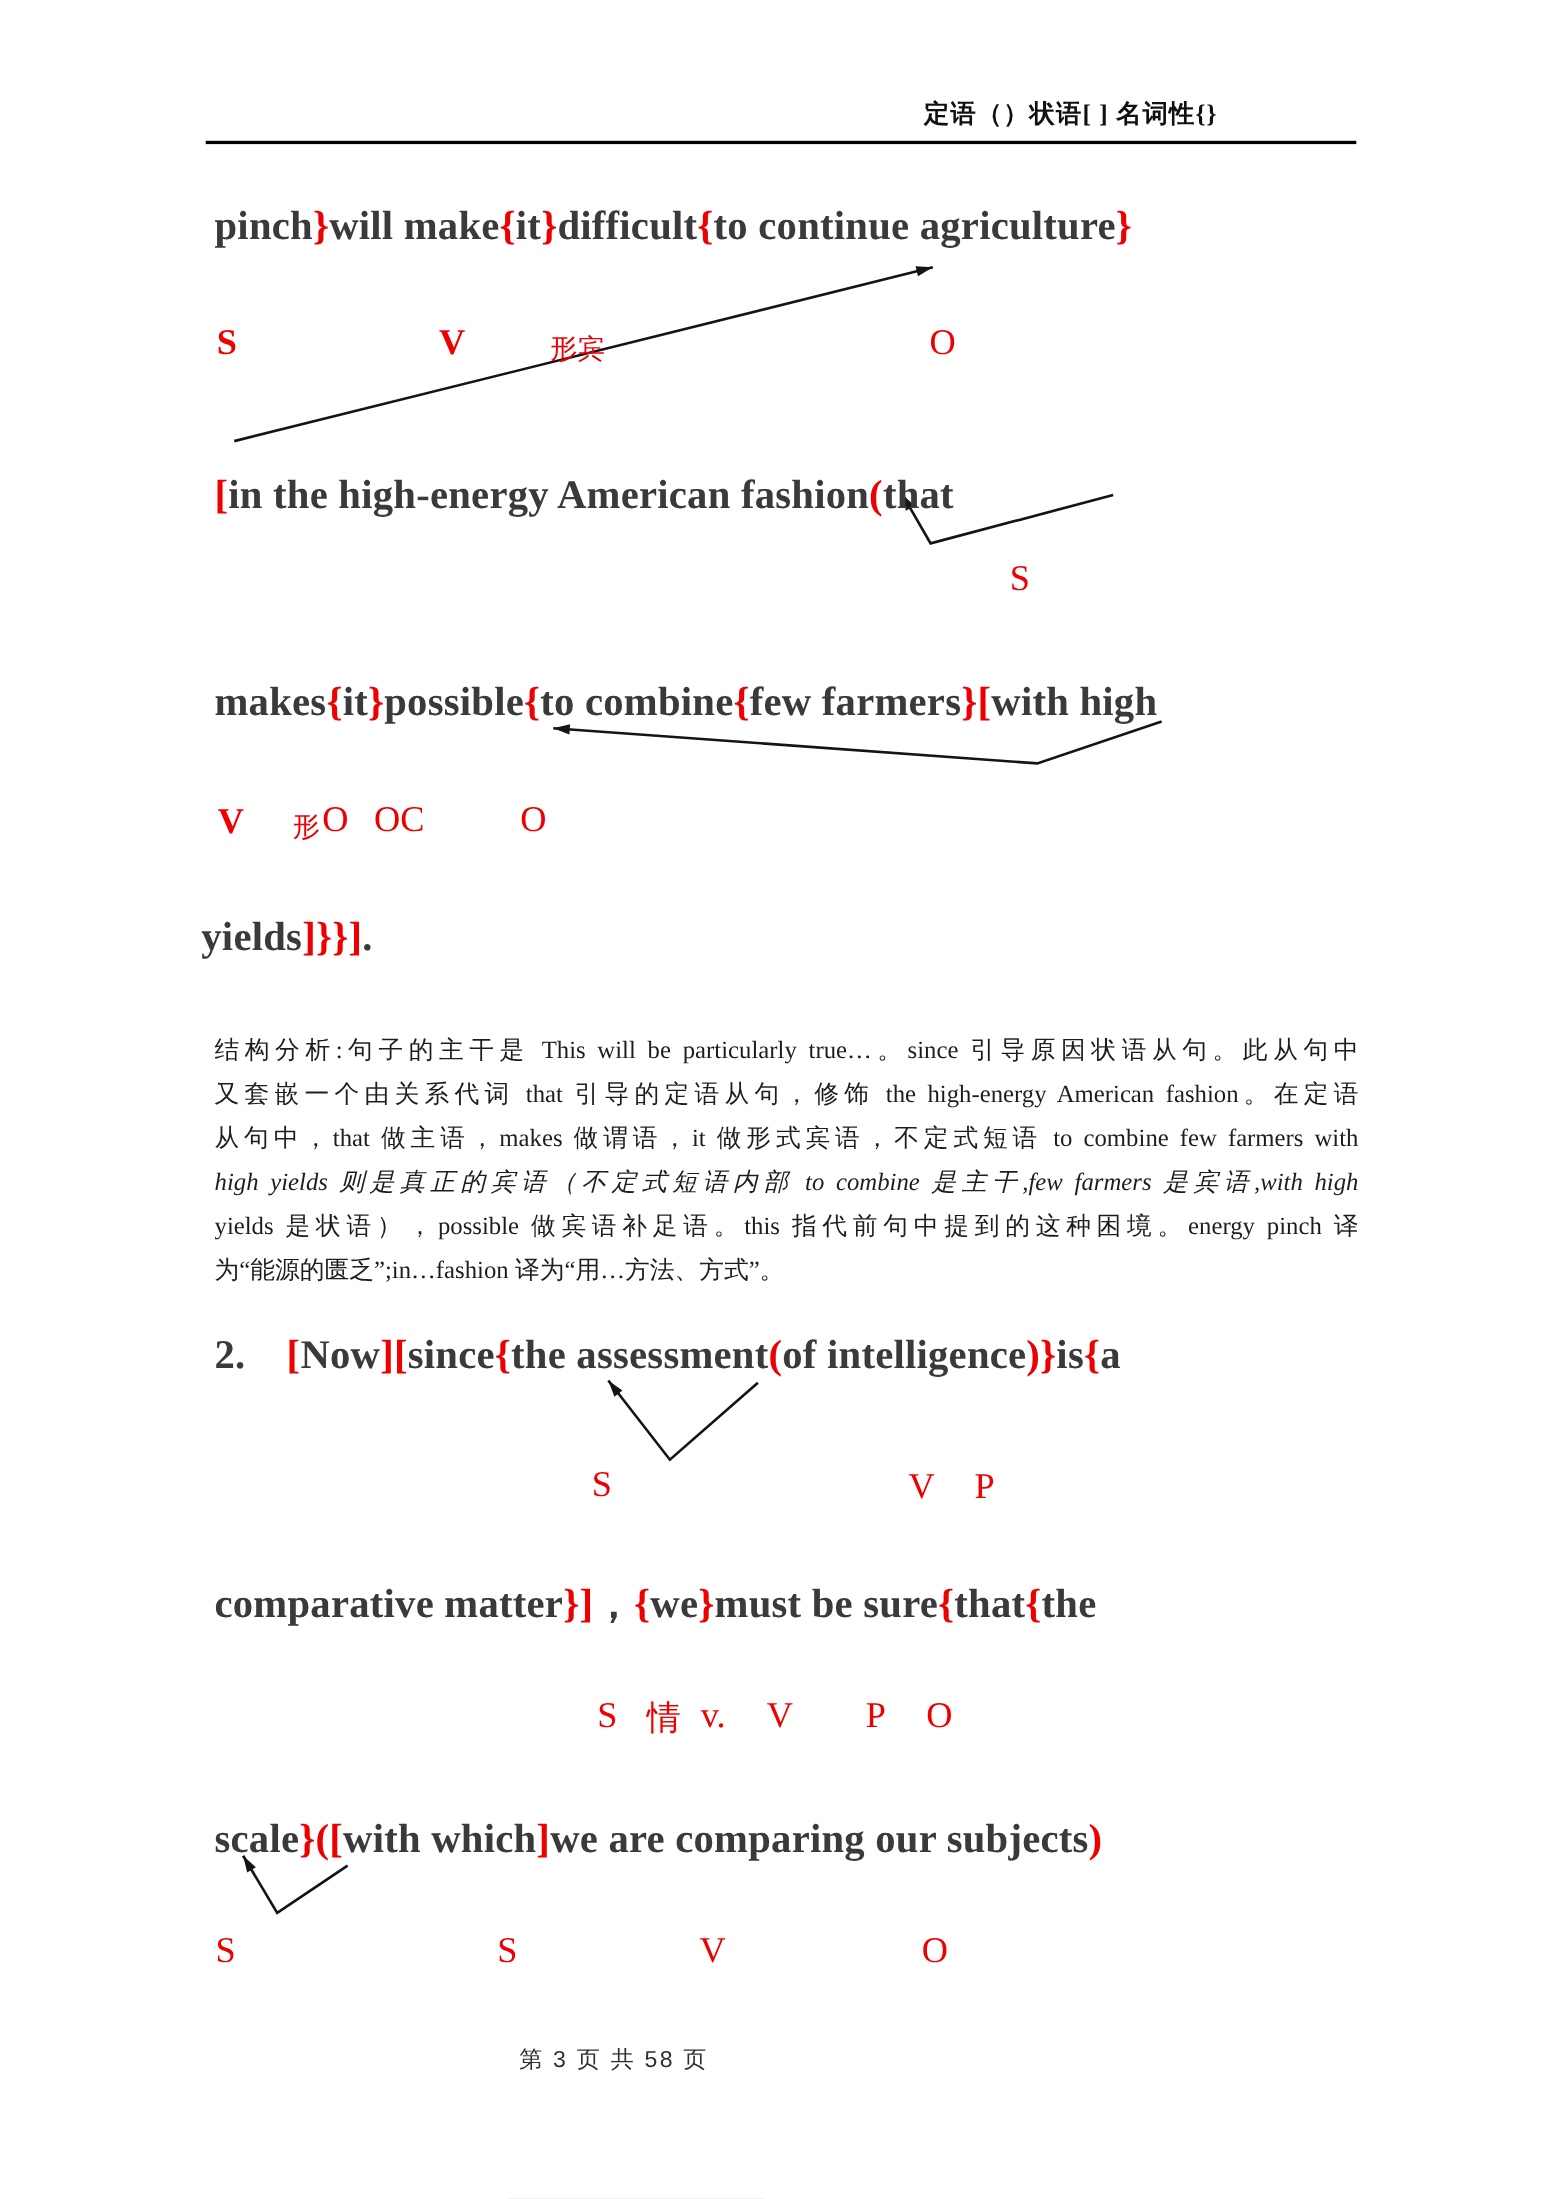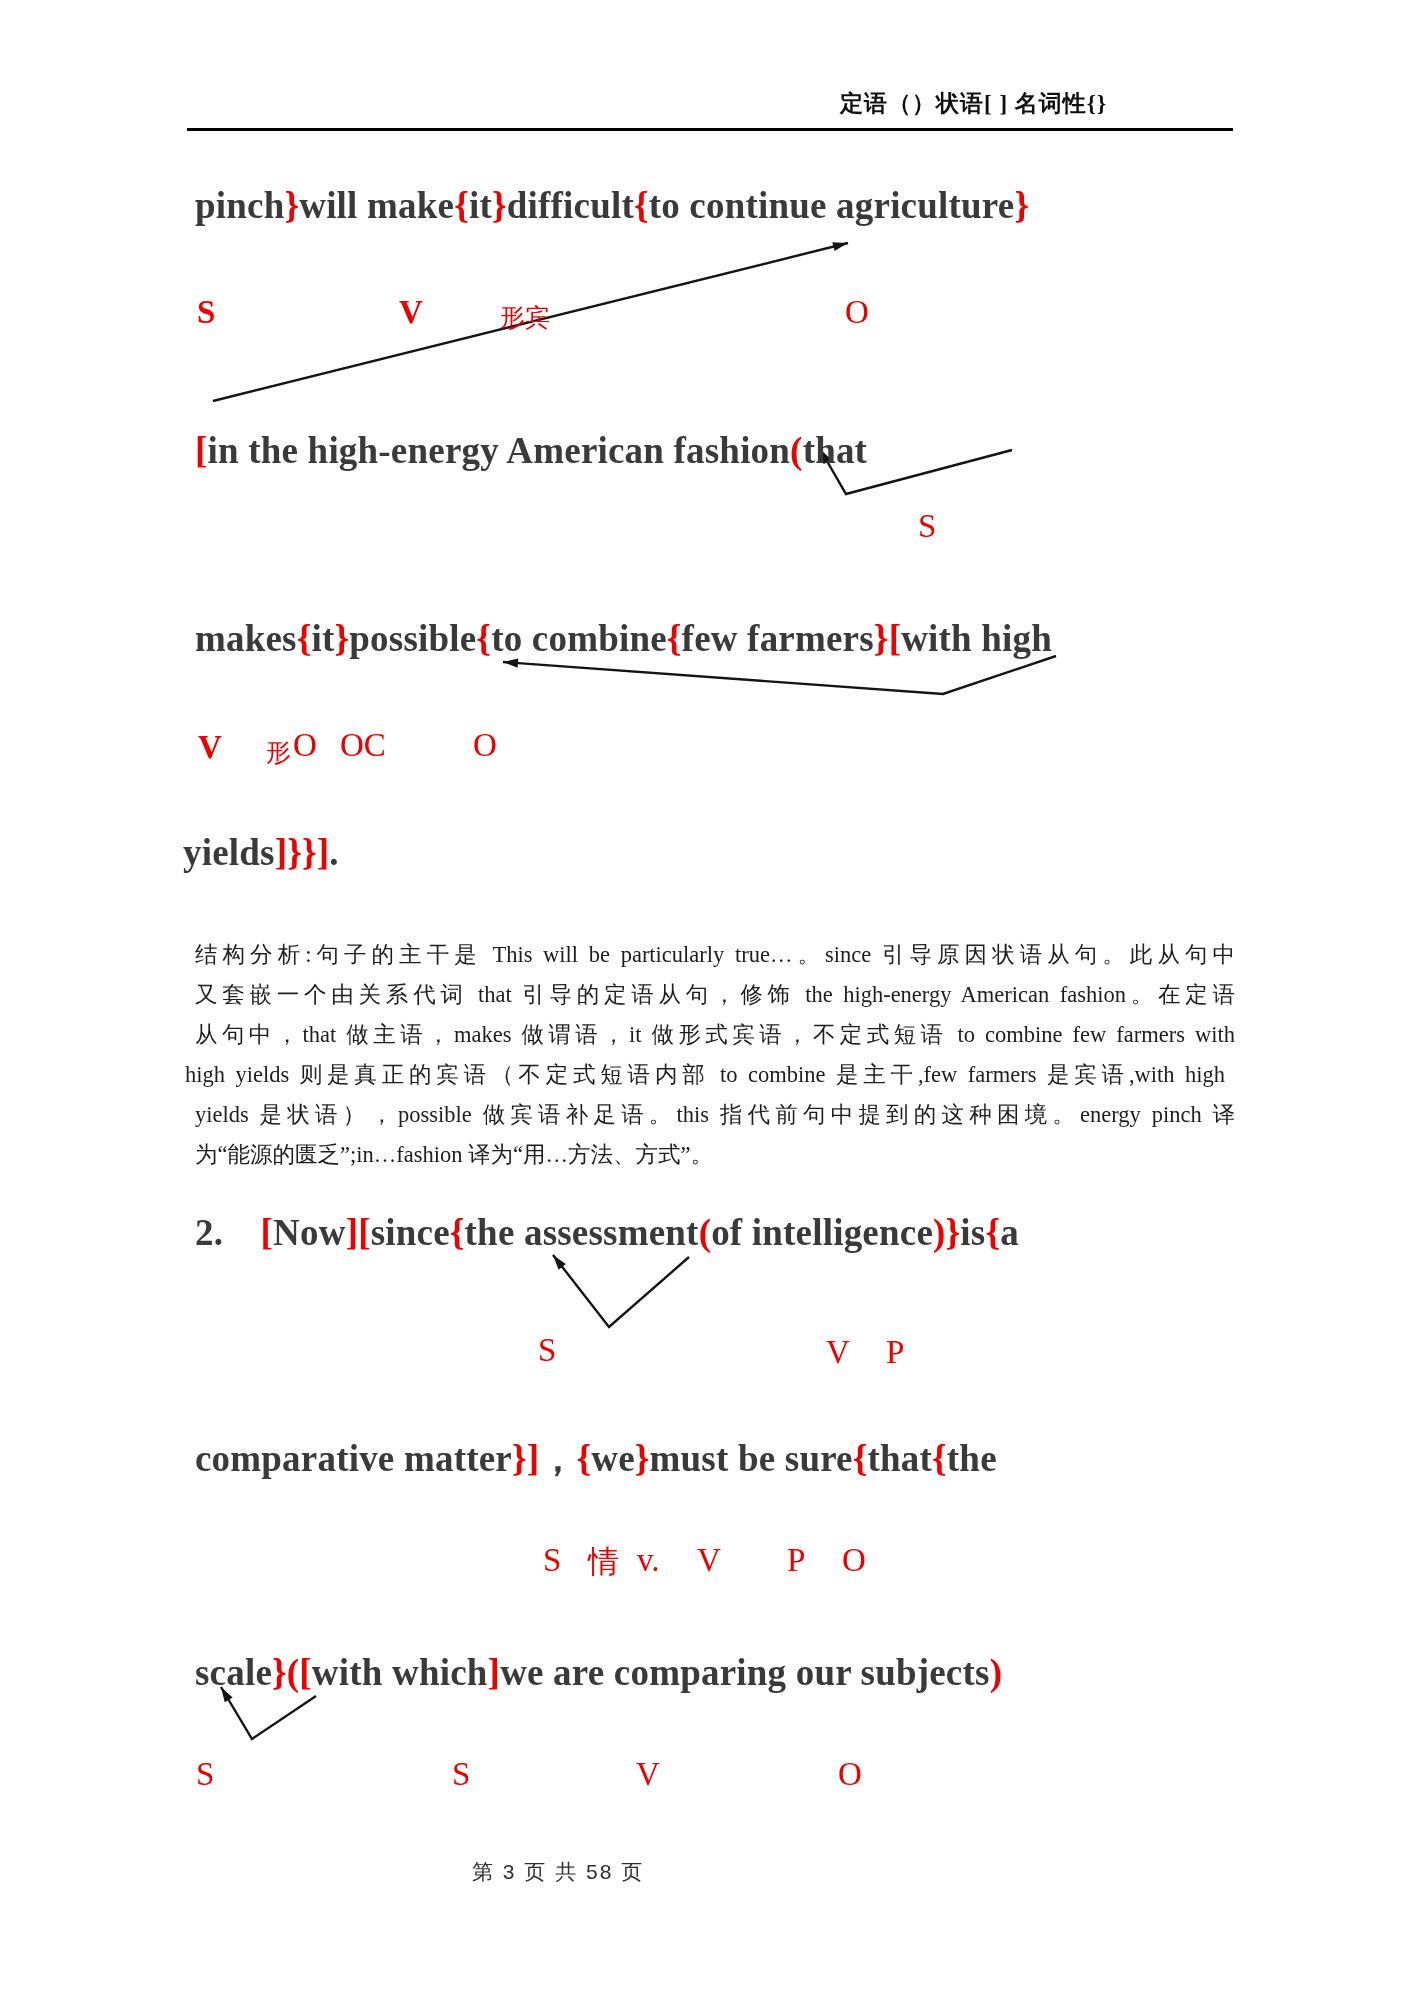--- a/index.html
+++ b/index.html
@@ -137,19 +137,19 @@
       <span class="lbl big" style="left: 842px; top: 1544px;">O</span>
       <span class="lbl big" style="left: 196px; top: 1758px;">S</span>
       <span class="lbl big" style="left: 452px; top: 1758px;">S</span>
       <span class="lbl big" style="left: 636px; top: 1758px;">V</span>
       <span class="lbl big" style="left: 838px; top: 1758px;">O</span>
     </div>
   <div id="para-root">
       <div class="para-line" style="left: 195px; top: 935px;">结构分析:句子的主干是 This will be particularly true…。since 引导原因状语从句。此从句中</div>
       <div class="para-line" style="left: 195px; top: 975px;">又套嵌一个由关系代词 that 引导的定语从句，修饰 the high-energy American fashion。在定语</div>
       <div class="para-line" style="left: 195px; top: 1015px;">从句中，that 做主语，makes 做谓语，it 做形式宾语，不定式短语 to combine few farmers with</div>
-      <div class="para-line" style="left: 185px; top: 1055px;">high yields 则是真正的宾语（不定式短语内部 to combine 是主干,few farmers 是宾语,with high</div>
+      <div class="para-line" style="left: 195px; top: 1055px; font-style: italic;">high yields 则是真正的宾语（不定式短语内部 to combine 是主干,few farmers 是宾语,with high</div>
       <div class="para-line" style="left: 195px; top: 1095px;">yields 是状语），possible 做宾语补足语。this 指代前句中提到的这种困境。energy pinch 译</div>
       <div class="para-line last" style="left: 195px; top: 1135px;">为“能源的匮乏”;in…fashion 译为“用…方法、方式”。</div>
     </div>
 
   <div id="footer" style="left: 452px; top: 1858px; margin-left: 20px;">第 3 页 共 58 页</div>
 </div>
 
 </body></html>

